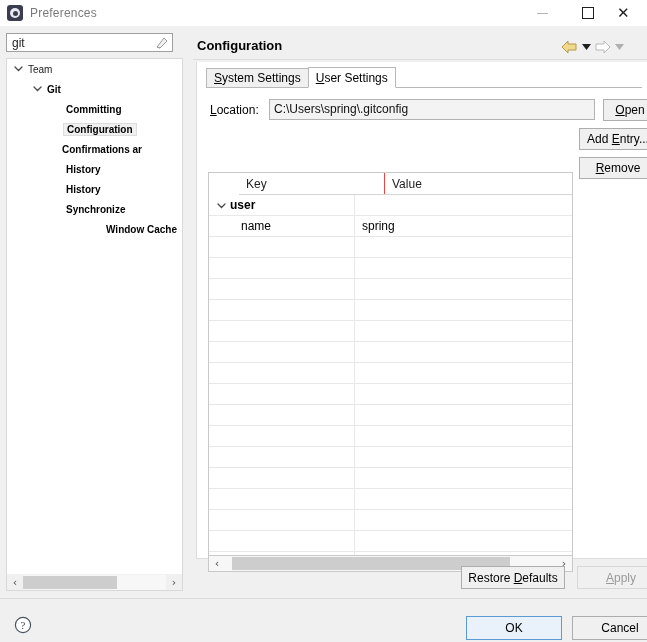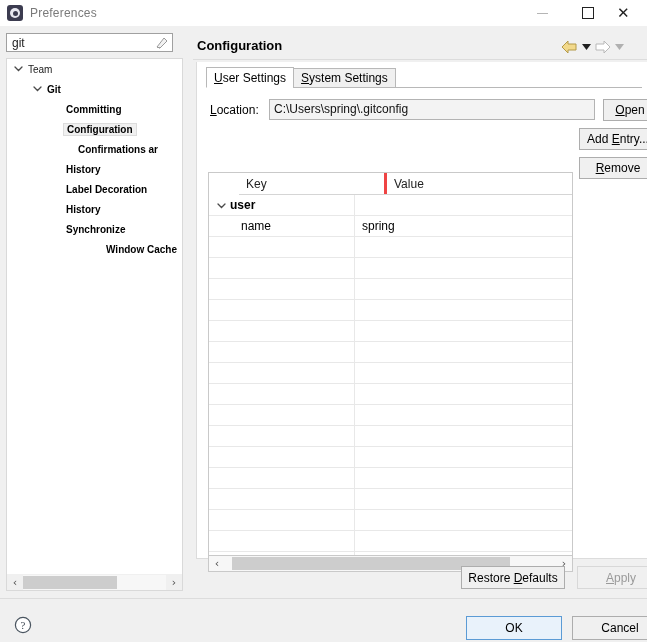--- a/index.html
+++ b/index.html
@@ -264,21 +264,21 @@
     margin-left: 30px;
   }
   .th {
     font-size: 12px;
     padding-left: 7px;
     display: flex; align-items: center;
     box-sizing: border-box;
     color: #222;
   }
   .th.key { width: 145px; }
-  .th.value { flex: 1; border-left: 3px solid #ef4444; }
+  .th.value { flex: 1; border-left: 1px solid #ef4444; }
   .trow {
     display: flex;
     height: 21px;
     border-bottom: 1px solid #e8e8e8;
     box-sizing: border-box;
   }
   .tcell {
     font-size: 12px;
     display: flex; align-items: center;
     box-sizing: border-box;
@@ -385,31 +385,27 @@
           <span class="tree-label bold">Git</span>
         </div>
         <div class="tree-row" style="padding-left: 45px;">
           <span class="tree-arrow"></span>
           <span class="tree-label bold">Committing</span>
         </div>
         <div class="tree-row" style="padding-left: 45px;">
           <span class="tree-arrow"></span>
           <span class="tree-label bold selected">Configuration</span>
         </div>
-        <div class="tree-row" style="padding-left: 57px;">
+        <div class="tree-row" style="padding-left: 41px;">
           <span class="tree-arrow"></span>
           <span class="tree-label bold">Confirmations ar</span>
         </div>
         <div class="tree-row" style="padding-left: 45px;">
           <span class="tree-arrow"></span>
           <span class="tree-label bold">History</span>
-        </div>
-        <div class="tree-row" style="padding-left: 45px;">
-          <span class="tree-arrow"></span>
-          <span class="tree-label bold">Label Decoration</span>
         </div>
         <div class="tree-row" style="padding-left: 45px;">
           <span class="tree-arrow"></span>
           <span class="tree-label bold">History</span>
         </div>
         <div class="tree-row" style="padding-left: 45px;">
           <span class="tree-arrow"></span>
           <span class="tree-label bold">Synchronize</span>
         </div>
         <div class="tree-row" style="padding-left: 45px; gap: 40px;">
@@ -452,25 +448,25 @@
             <path d="M0 0 L9 0 L4.5 6 Z" fill="#b0b0b0"></path>
           </svg>
       </div>
     </div>
 
     <div class="title-sep"></div>
 
     <div class="panel">
       <div class="tab-strip-line"></div>
       <div class="tabbar" id="tabbar">
+          <div class="tab">
+            <span><span class="tab-underline">S</span>ystem Settings</span>
+          </div>
           <div class="tab active">
             <span><span class="tab-underline">U</span>ser Settings</span>
-          </div>
-          <div class="tab">
-            <span><span class="tab-underline">S</span>ystem Settings</span>
           </div>
         </div>
 
       <div class="loc-label"><span class="u">L</span>ocation:</div>
       <div class="loc-field">C:\Users\spring\.gitconfig</div>
       <div class="btn btn-open">
           <span><span class="u">O</span>pen</span>
         </div>
       <div class="btn btn-addentry">
           <span>Add <span class="u">E</span>ntry...</span>

